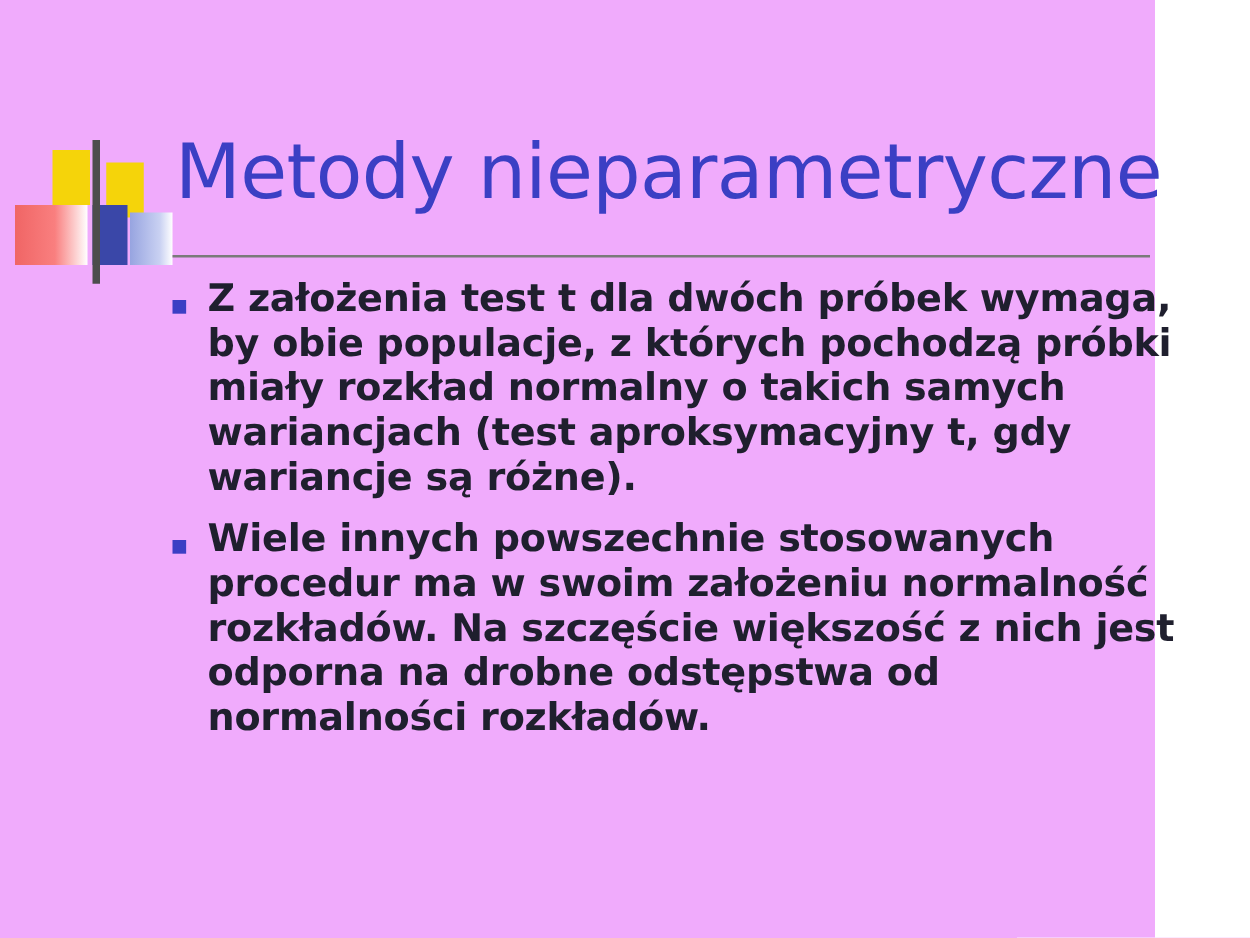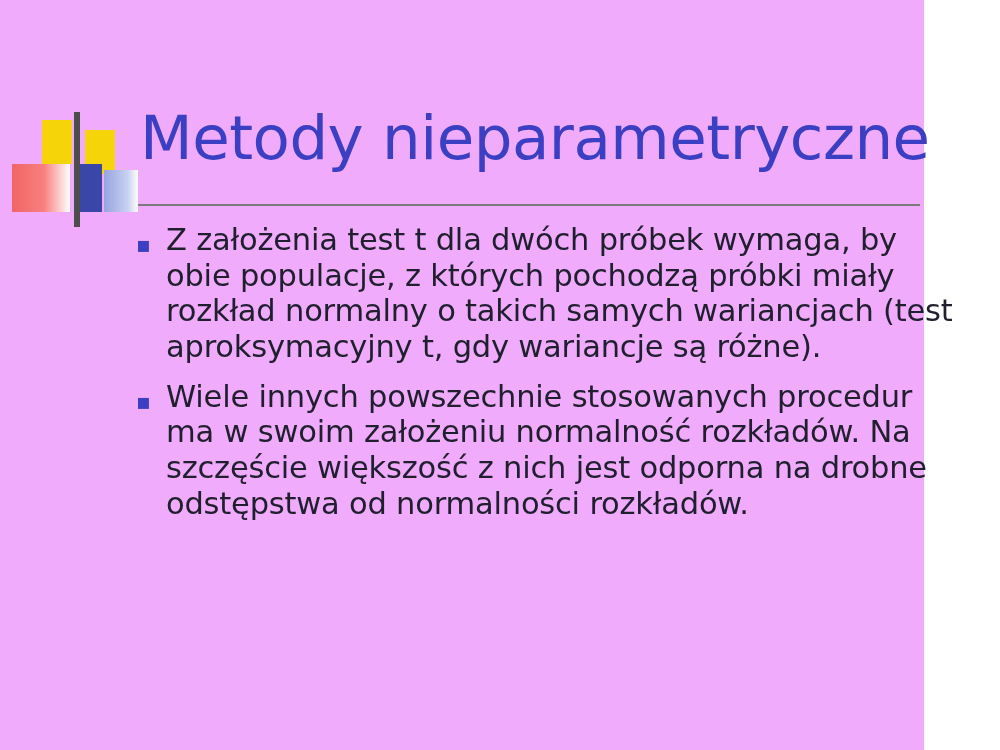--- a/index.html
+++ b/index.html
@@ -128,21 +128,21 @@
     font-size: 22px;
     line-height: 1;
     text-align: left;
   }
   .bullet-text {
     flex: 1 1 auto;
     font-family: "DejaVu Sans", sans-serif;
     font-size: 30.5px;
     line-height: 1.17;
     color: #1f1f2e;
-    font-weight: 400;
+    font-weight: 700;
     letter-spacing: -0.2px;
   }
 </style>
 </head>
 <body>
 
 <div class="slide">
 
   <div class="title-block">
 

